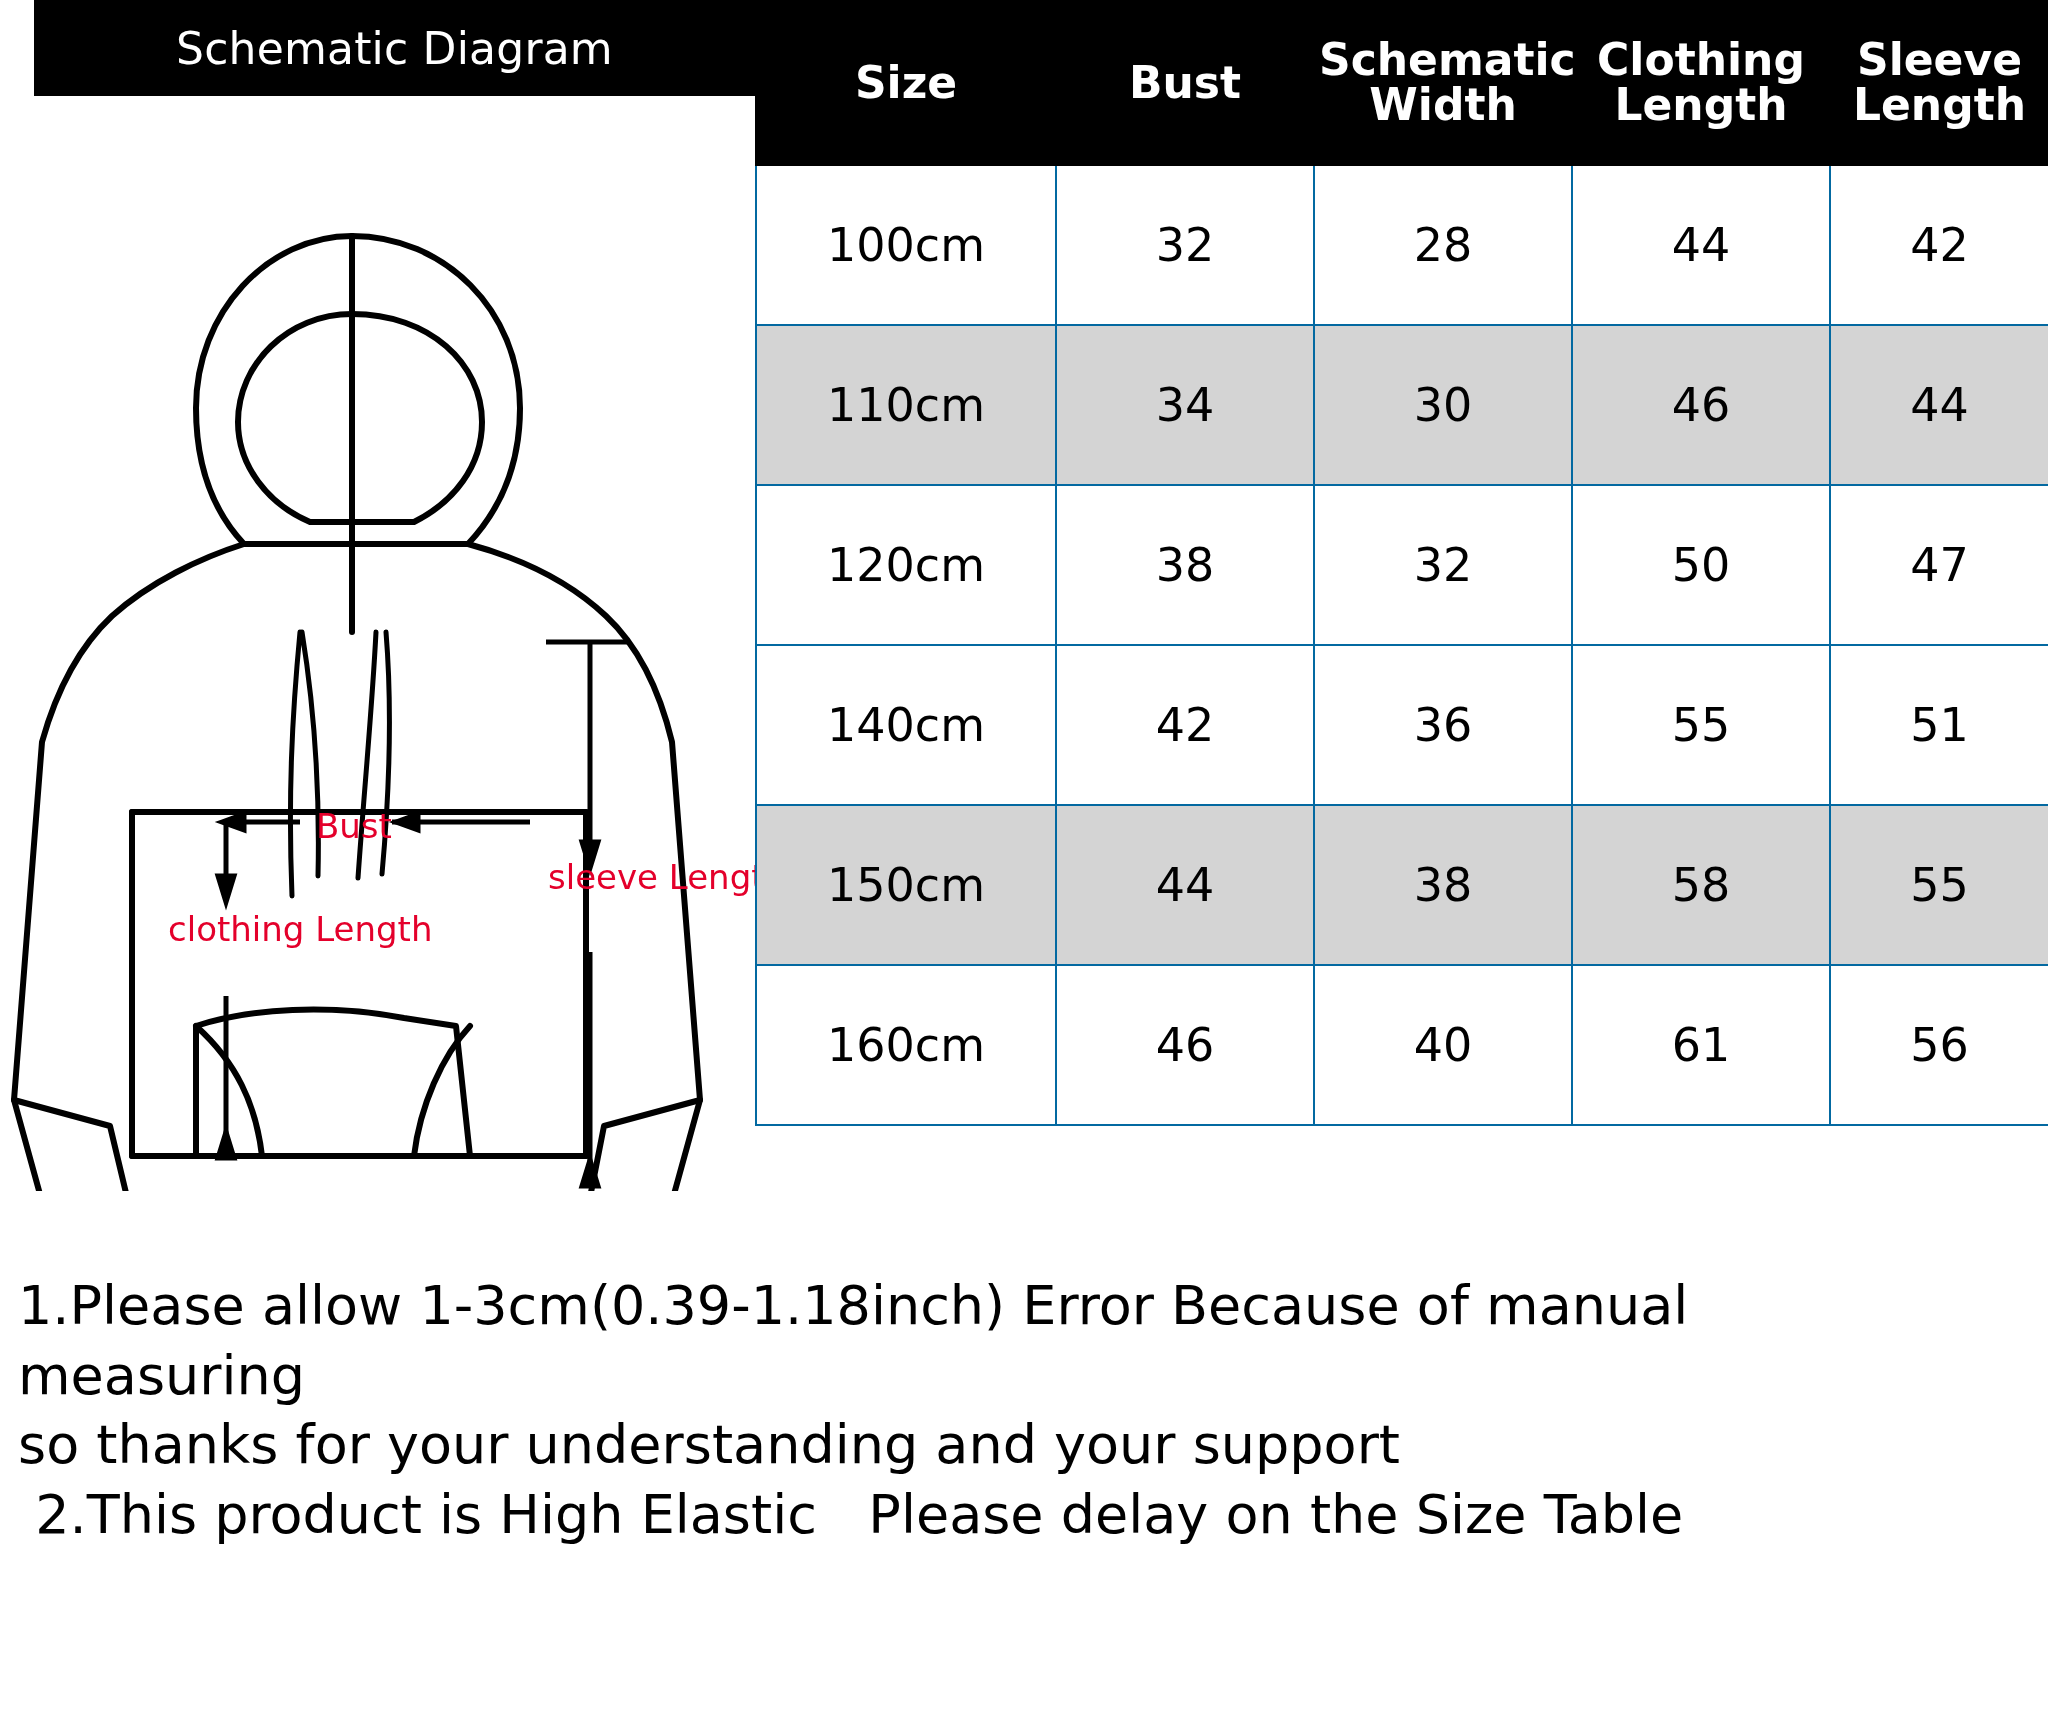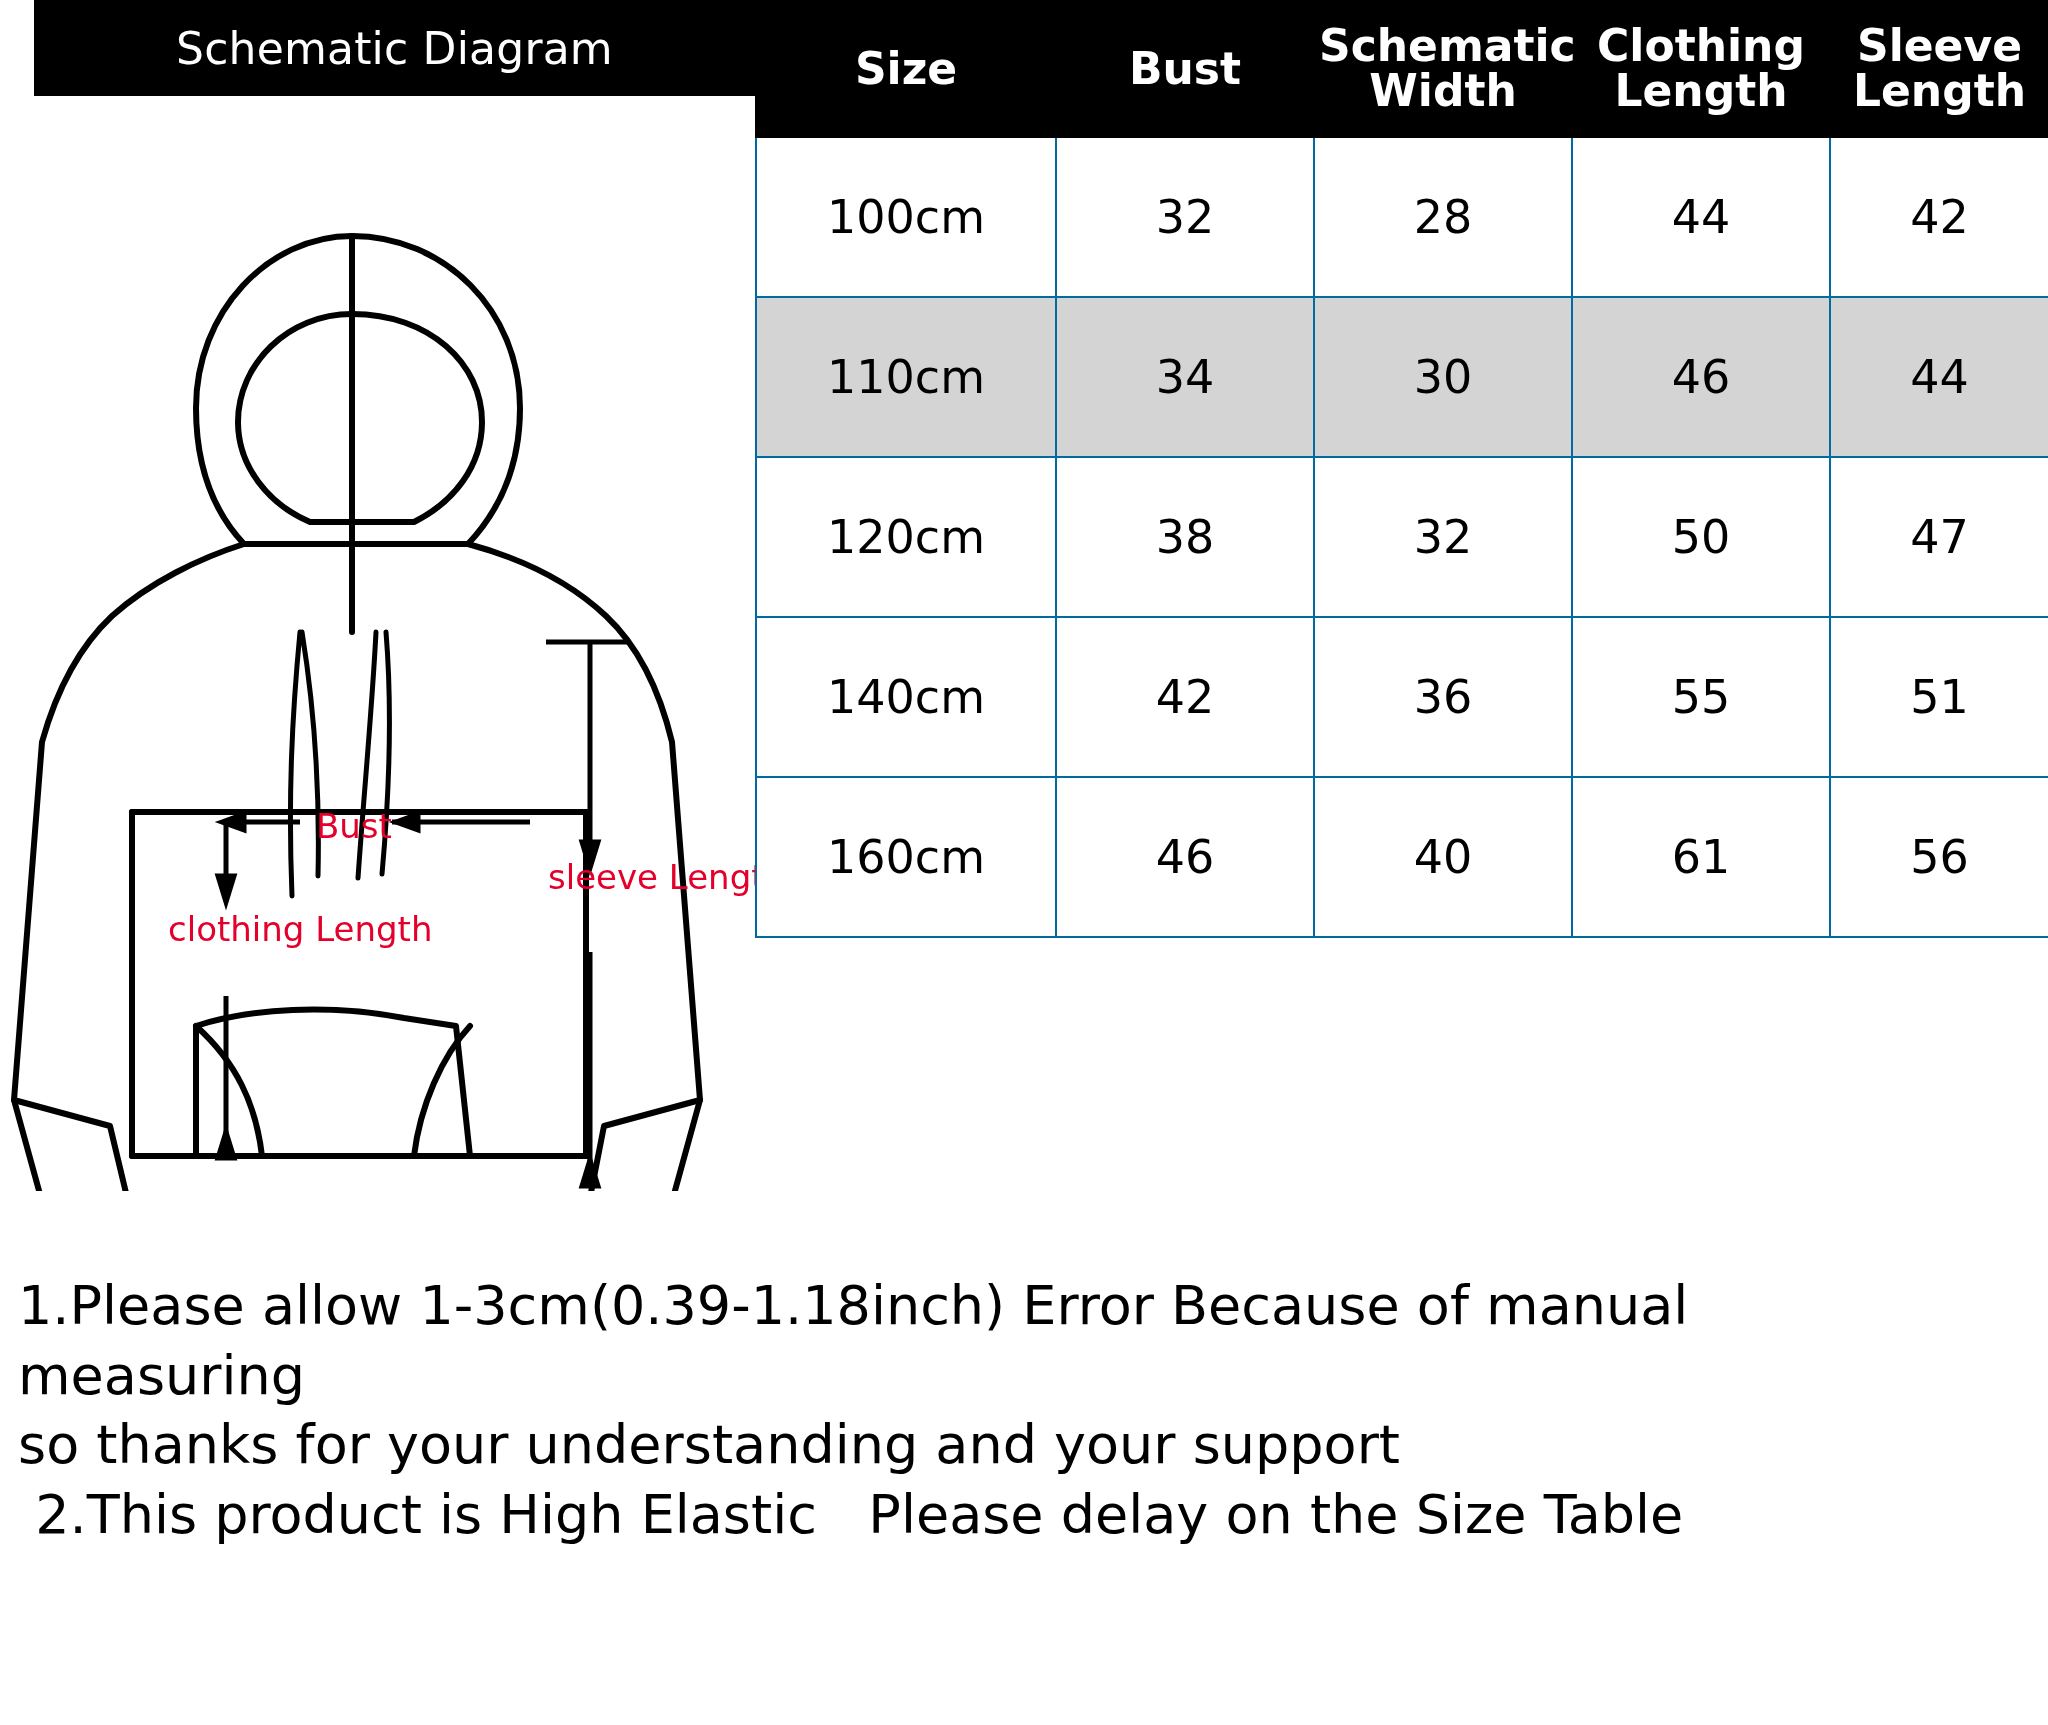--- a/index.html
+++ b/index.html
@@ -89,21 +89,21 @@
     vertical-align: middle;
   }
   table.size-table thead th {
     background: #000;
     color: #fff;
     height: 130px;
     font-size: 44px;
     font-weight: bold;
     border: 2px solid #000;
     line-height: 1.02;
-    padding: 2px 4px;
+    padding: 16px 4px;
   }
   table.size-table tbody td {
     height: 156px;
     font-size: 46px;
     background: #fff;
     color: #000;
   }
   table.size-table tbody tr.alt td {
     background: #d4d4d4;
   }
@@ -251,20 +251,27 @@
             <td>50</td>
             <td>47</td>
           </tr>
           <tr>
             <td>140cm</td>
             <td>42</td>
             <td>36</td>
             <td>55</td>
             <td>51</td>
           </tr>
+          <tr class="alt">
+            <td>150cm</td>
+            <td>44</td>
+            <td>38</td>
+            <td>58</td>
+            <td>55</td>
+          </tr>
           <tr>
             <td>160cm</td>
             <td>46</td>
             <td>40</td>
             <td>61</td>
             <td>56</td>
           </tr>
         </tbody>
       </table>
     </div>

